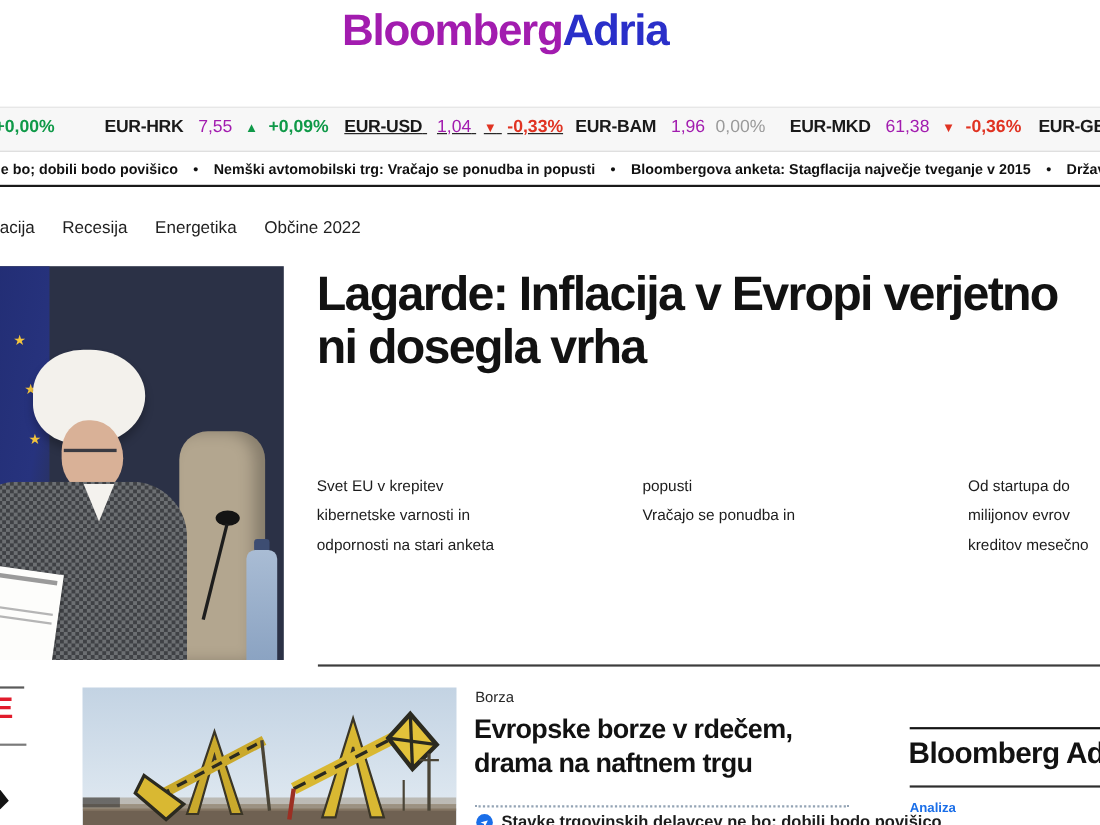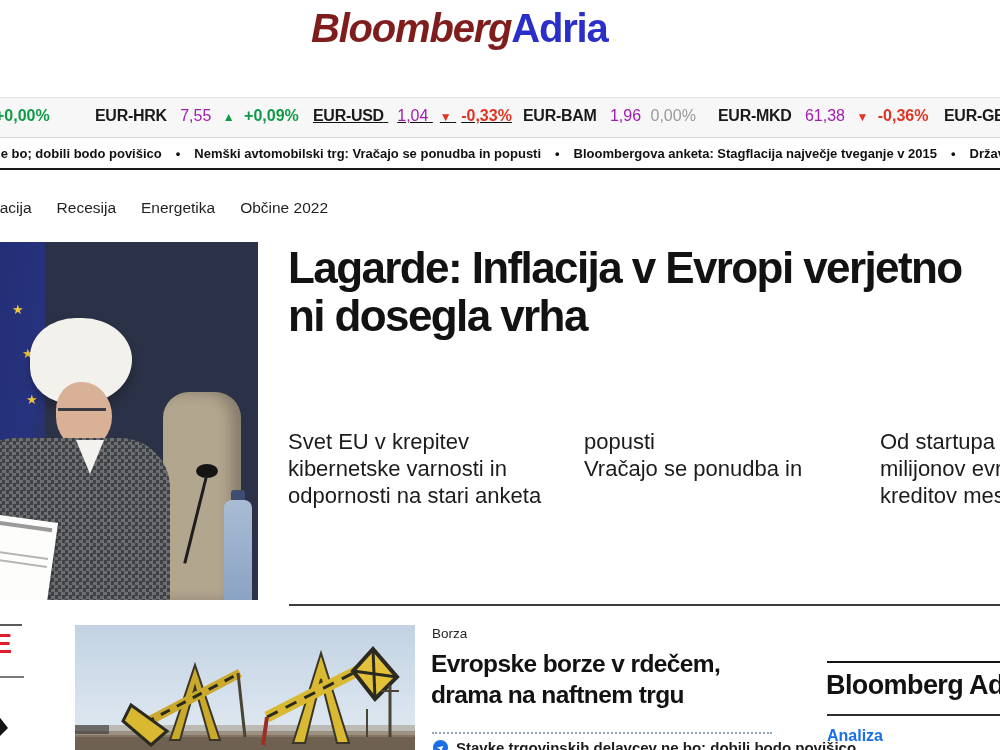--- a/index.html
+++ b/index.html
@@ -51,21 +51,21 @@
   .bottle-cap{position:absolute;left:281px;top:248px;width:14px;height:12px;background:#3d4d72;border-radius:3px;}
   .placard{position:absolute;left:36px;top:276px;width:66px;height:92px;background:#fdfdfb;transform:rotate(8deg);box-shadow:1px 2px 4px rgba(0,0,0,0.3);}
   .placard-line{margin:6px 5px 0 5px;height:4px;background:#9a9a9a;}
   .placard-line.small{height:2px;background:#b5b5b5;}
 
   .hero-title{position:absolute;left:288px;top:244px;width:800px;font-size:44px;font-weight:800;
               letter-spacing:-1.6px;line-height:48px;color:#121212;cursor:pointer;}
   .hero-title div{white-space:nowrap;}
 
   .subcols{position:absolute;left:0;top:428px;}
-  .subcol{position:absolute;top:0;width:260px;font-size:22px;line-height:27px;font-weight:500;color:#1c1c1c;cursor:pointer;}
+  .subcol{position:absolute;top:0;width:260px;font-size:14px;line-height:27px;font-weight:500;color:#1c1c1c;cursor:pointer;}
   .subcol div{white-space:nowrap;}
   .sub0{left:288px;} .sub1{left:584px;} .sub2{left:880px;width:250px;}
 
   
   .rail-rule1{position:absolute;left:-8px;top:624px;width:30px;height:2px;background:#5a5a5a;}
   .rail-frag{position:absolute;left:-6px;top:629px;font-size:27px;font-weight:800;color:#e11c2c;letter-spacing:1px;}
   .rail-rule2{position:absolute;left:-8px;top:676px;width:32px;height:2px;background:#7a7a7a;}
   .rail-glyph{position:absolute;left:-14px;top:694px;width:30px;height:42px;}
 
   
@@ -84,29 +84,29 @@
   .mini-ticker{position:absolute;left:433px;top:739px;display:flex;align-items:center;white-space:nowrap;cursor:pointer;}
   .live-icon{width:15px;height:15px;border-radius:50%;background:#1a6ee8;color:#fff;font-size:9px;
              display:flex;align-items:center;justify-content:center;}
   .live-icon span{transform:rotate(-40deg);display:block;}
   .mini-ticker-text{margin-left:8px;font-size:15px;font-weight:bold;color:#1c1c1c;}
 
   .rw-rule1{position:absolute;left:827px;top:661px;width:290px;height:2px;background:#141414;}
   .rw-title{position:absolute;left:826px;top:670px;font-size:27px;font-weight:800;letter-spacing:-0.6px;
             color:#121212;white-space:nowrap;cursor:pointer;}
   .rw-rule2{position:absolute;left:827px;top:714px;width:290px;height:2px;background:#2e2e2e;}
-  .rw-link{position:absolute;left:827px;top:727px;font-size:16px;font-weight:bold;color:#1a6ee8;white-space:nowrap;cursor:pointer;}
+  .rw-link{position:absolute;left:827px;top:727px;font-size:12px;font-weight:bold;color:#1a6ee8;white-space:nowrap;cursor:pointer;}
 </style>
 </head>
 <body>
 
 <div id="screen">
 
   <div class="logo">
-    <span style="color:#7f1d1d;font-style:italic;">Bloomberg</span><span class="part2" style="color:#2a2fc9;">Adria</span>
+    <span style="color:#a21caf;">Bloomberg</span><span class="part2" style="color:#2a2fc9;">Adria</span>
   </div>
 
   <div class="fxbar">
     <div class="fx-item fx0">
       <span class="fx-chg up">+0,00%</span>
     </div>
     <div class="fx-item fx1">
       <span class="fx-pair">EUR-HRK</span>
       <span class="fx-val">7,55</span>
       <span class="fx-arrow up">▲</span>

